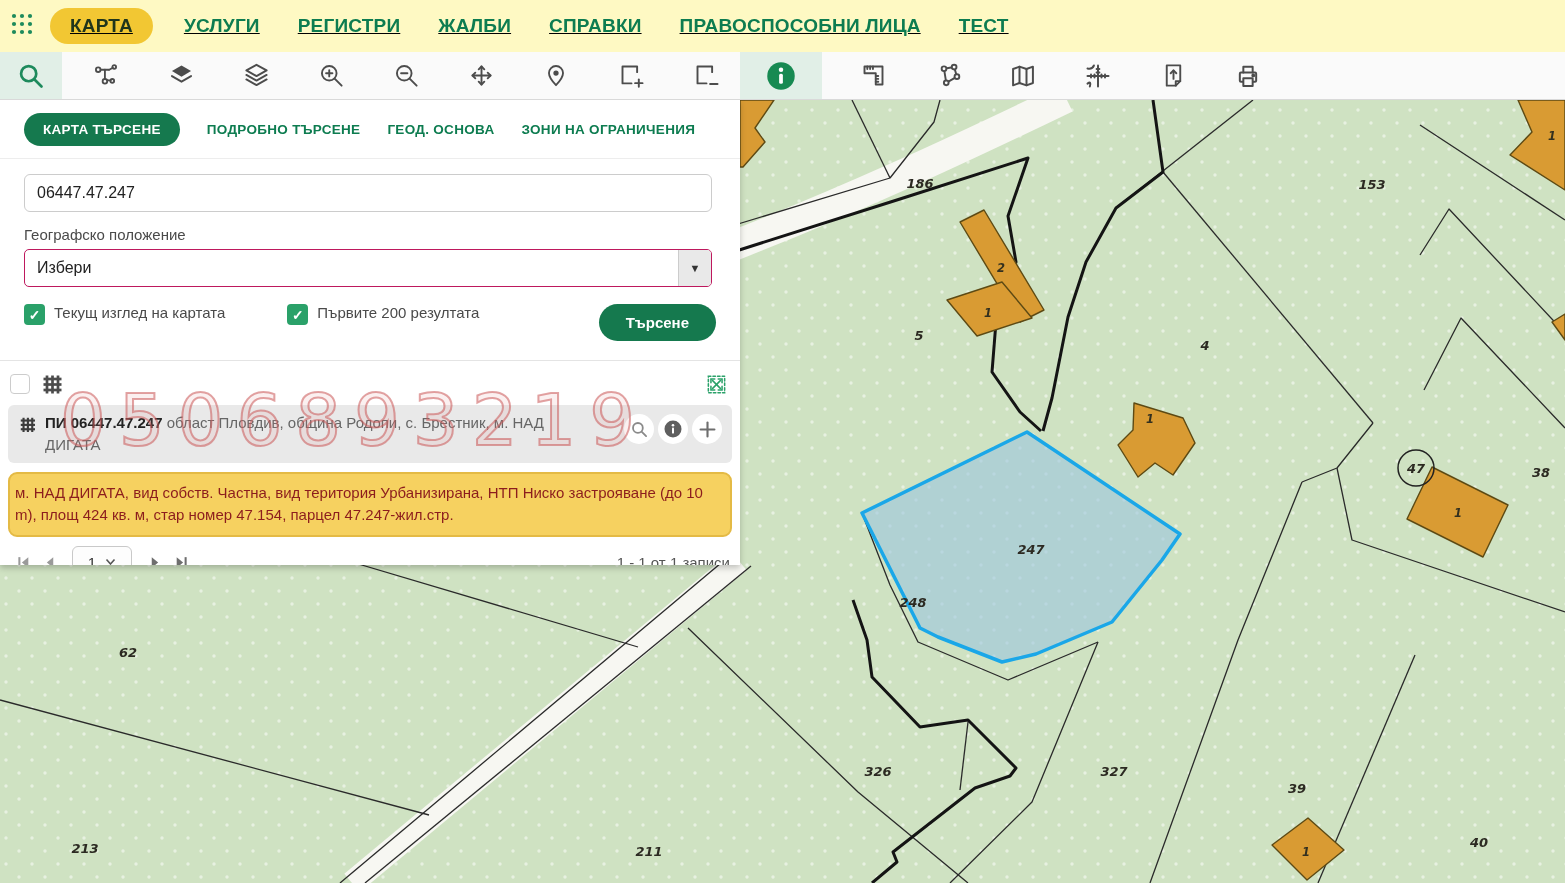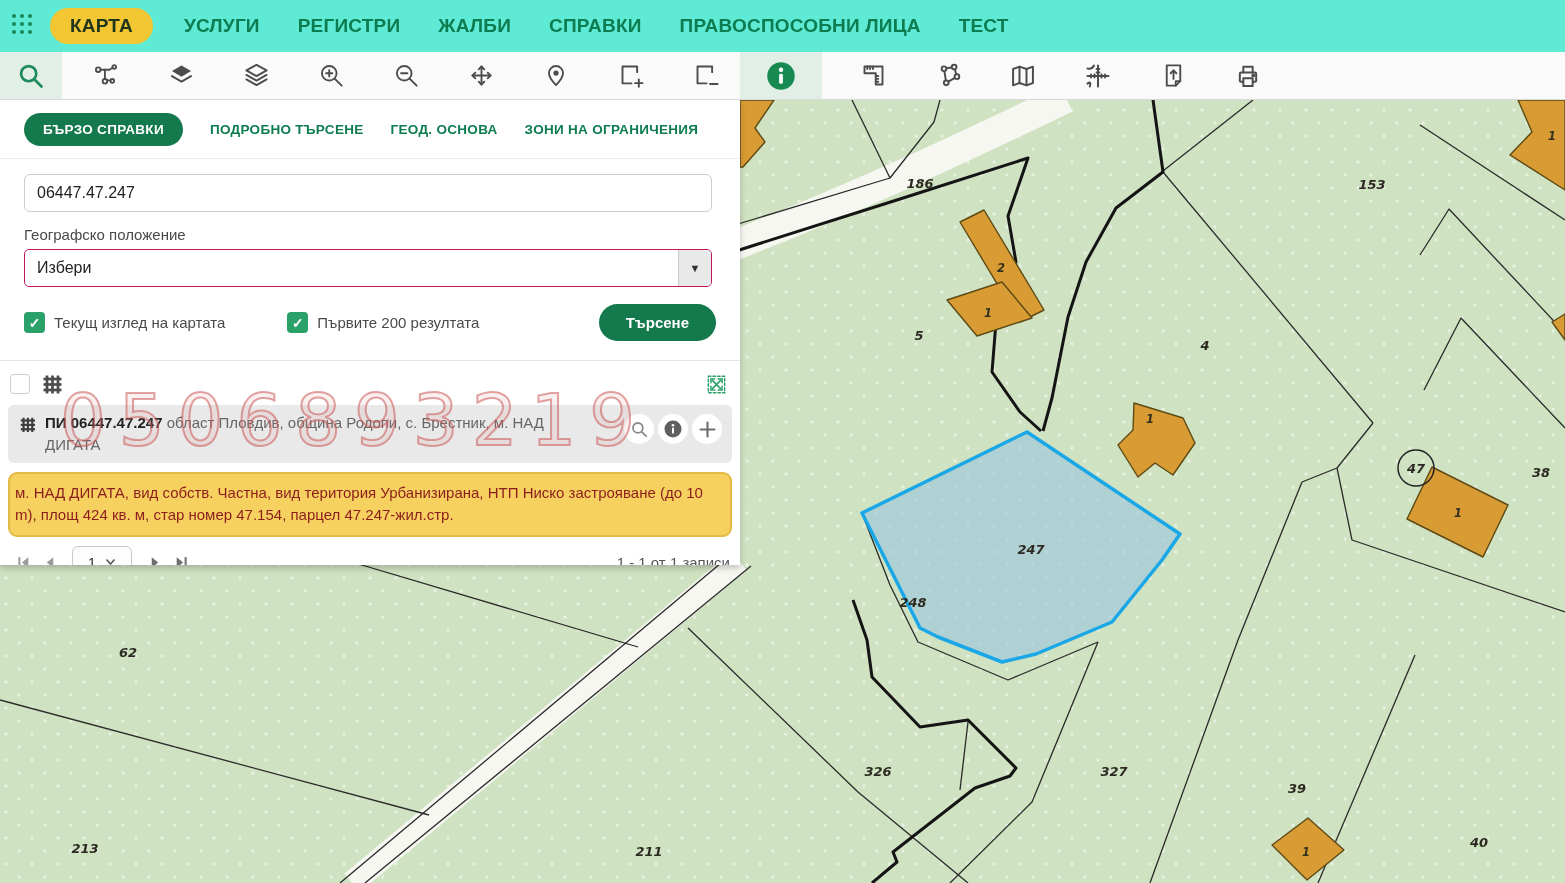--- a/index.html
+++ b/index.html
@@ -1,21 +1,21 @@
 <!DOCTYPE html>
 <html><head>
 <meta charset="utf-8">
 <style>
   html,body{margin:0;padding:0;}
   body{width:1565px;height:883px;overflow:hidden;position:relative;background:#fff;
        font-family:"Liberation Sans",sans-serif;}
 
   
-  .navbar{position:absolute;top:0;left:0;width:1565px;height:52px;background:#5eead4;
-          display:flex;align-items:center;z-index:20;}
+  .navbar{position:absolute;top:0;left:0;width:1565px;height:52px;background:#fef9c3;
+          display:flex;align-items:center;z-index:20;text-decoration:underline;}
   .apps-icon{margin:0 12px 0 10px;cursor:pointer;flex:none;}
   .nav-item{font-weight:bold;font-size:19px;color:#0d7c50;margin:0 19px;cursor:pointer;
             letter-spacing:.2px;white-space:nowrap;}
   .nav-item.active{background:#f2c733;color:#20351b;padding:7px 20px;border-radius:19px;margin:0 12px 0 2px;}
 
   
   .toolbar{position:absolute;top:52px;left:0;width:1565px;height:48px;background:#fafafa;
            border-bottom:1px solid #d9d9d9;display:flex;z-index:15;box-sizing:border-box;}
   .tb-left{width:740px;display:flex;flex:none;}
   .tb-right{flex:1;display:flex;}
@@ -34,21 +34,21 @@
   .query-input{margin:15px 24px 14px;width:688px;height:38px;border:1px solid #ccc;border-radius:6px;
                padding:0 12px;font-size:16px;color:#222;box-sizing:border-box;display:block;
                font-family:"Liberation Sans",sans-serif;}
   .geo-label{margin:13px 24px 6px;font-size:15px;color:#4a4a4a;}
   .select{margin:0 24px;width:688px;height:38px;border:1px solid #be185d;border-radius:5px;display:flex;
           align-items:center;box-sizing:border-box;cursor:pointer;background:#fff;overflow:hidden;}
   .select-value{flex:1;padding:0 12px;font-size:16px;color:#222;}
   .select-btn{width:32px;align-self:stretch;background:#e9e9e9;border-left:1px solid #ccc;
               display:flex;align-items:center;justify-content:center;}
   .select-btn::after{content:"▼";font-size:11px;color:#333;}
-  .controls{display:flex;align-items:center;margin:17px 24px 0;}
+  .controls{display:flex;margin:17px 24px 0;}
   .checkbox{width:21px;height:21px;border-radius:4px;flex:none;cursor:pointer;box-sizing:border-box;}
   .checkbox.checked{background:#2aa169;display:flex;align-items:center;justify-content:center;}
   .checkbox.checked::after{content:"✓";color:#fff;font-size:14px;font-weight:bold;}
   .checkbox.unchecked{background:#fff;border:1px solid #ccc;}
   .cb-label{font-size:15px;color:#4a4a4a;margin-left:9px;}
   .cb-gap{margin-left:62px;}
   .search-btn{margin-left:auto;background:#15794e;color:#fff;font-weight:bold;font-size:15px;border:none;
               border-radius:19px;padding:10px 27px;cursor:pointer;font-family:"Liberation Sans",sans-serif;}
   .divider{height:1px;background:#e4e4e4;margin-top:19px;}
   .list-tools{display:flex;align-items:center;padding:11px 12px 6px 10px;}
@@ -368,21 +368,21 @@
         <rect x="8" y="14" width="8" height="6.5" fill="#fafafa"></rect>
         <circle cx="16.5" cy="11.5" r="0.8" fill="#4c4c4c"></circle>
           </g>
         </svg>
     </div>
   </div>
 </div>
 
 <div class="panel">
   <div class="tabs">
-    <span class="tab active">БЪРЗО СПРАВКИ</span>
+    <span class="tab active">КАРТА ТЪРСЕНЕ</span>
     <span class="tab">ПОДРОБНО ТЪРСЕНЕ</span>
     <span class="tab">ГЕОД. ОСНОВА</span>
     <span class="tab">ЗОНИ НА ОГРАНИЧЕНИЯ</span>
   </div>
 
   <input class="query-input" type="text" value="06447.47.247" style="">
 
   <div class="geo-label">Географско положение</div>
 
   <div class="select">

